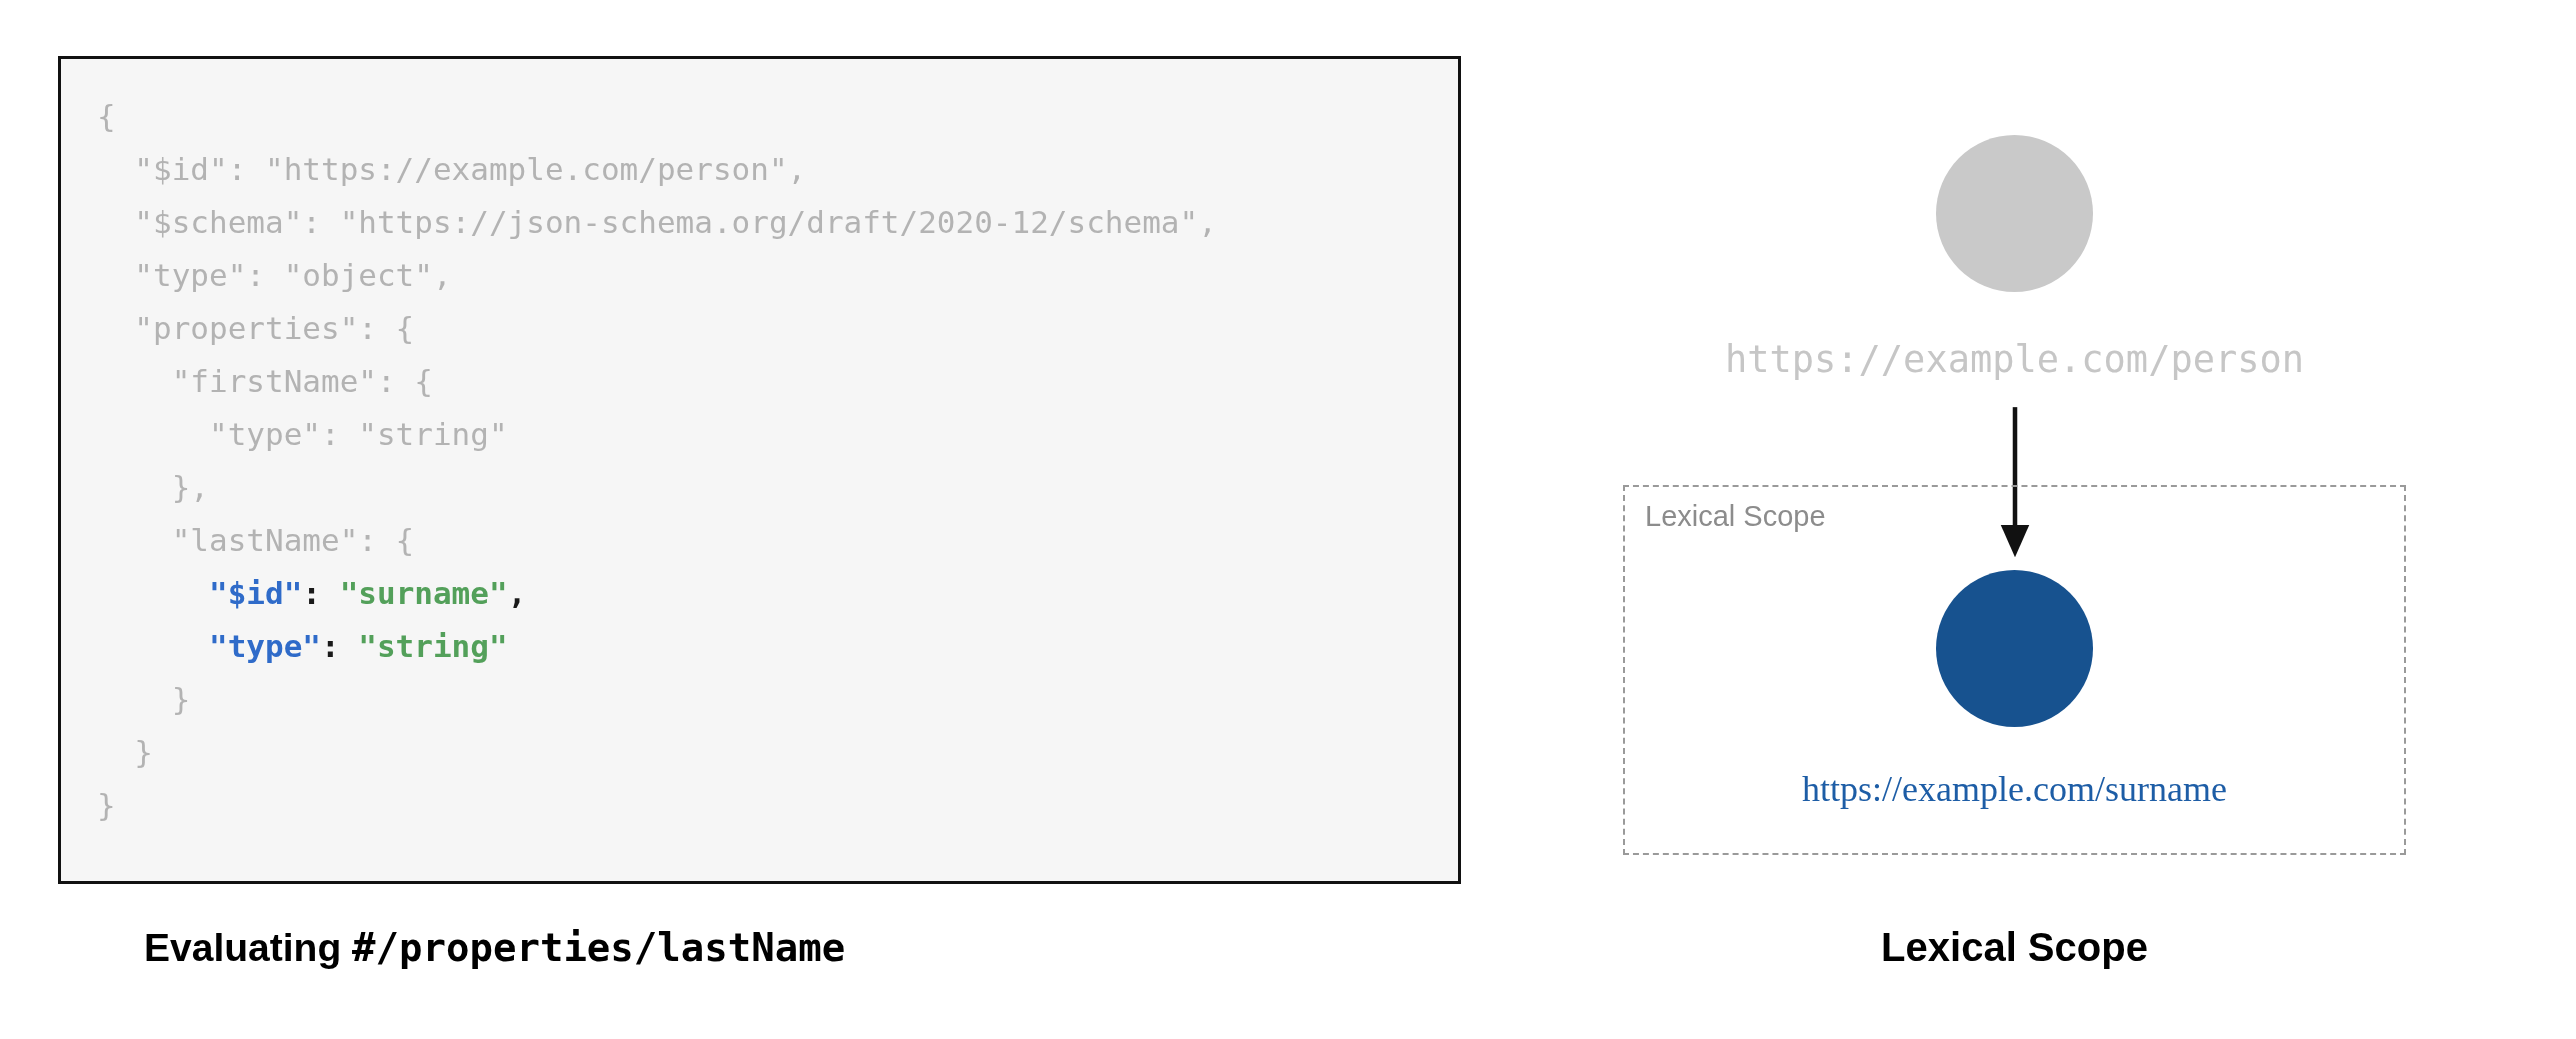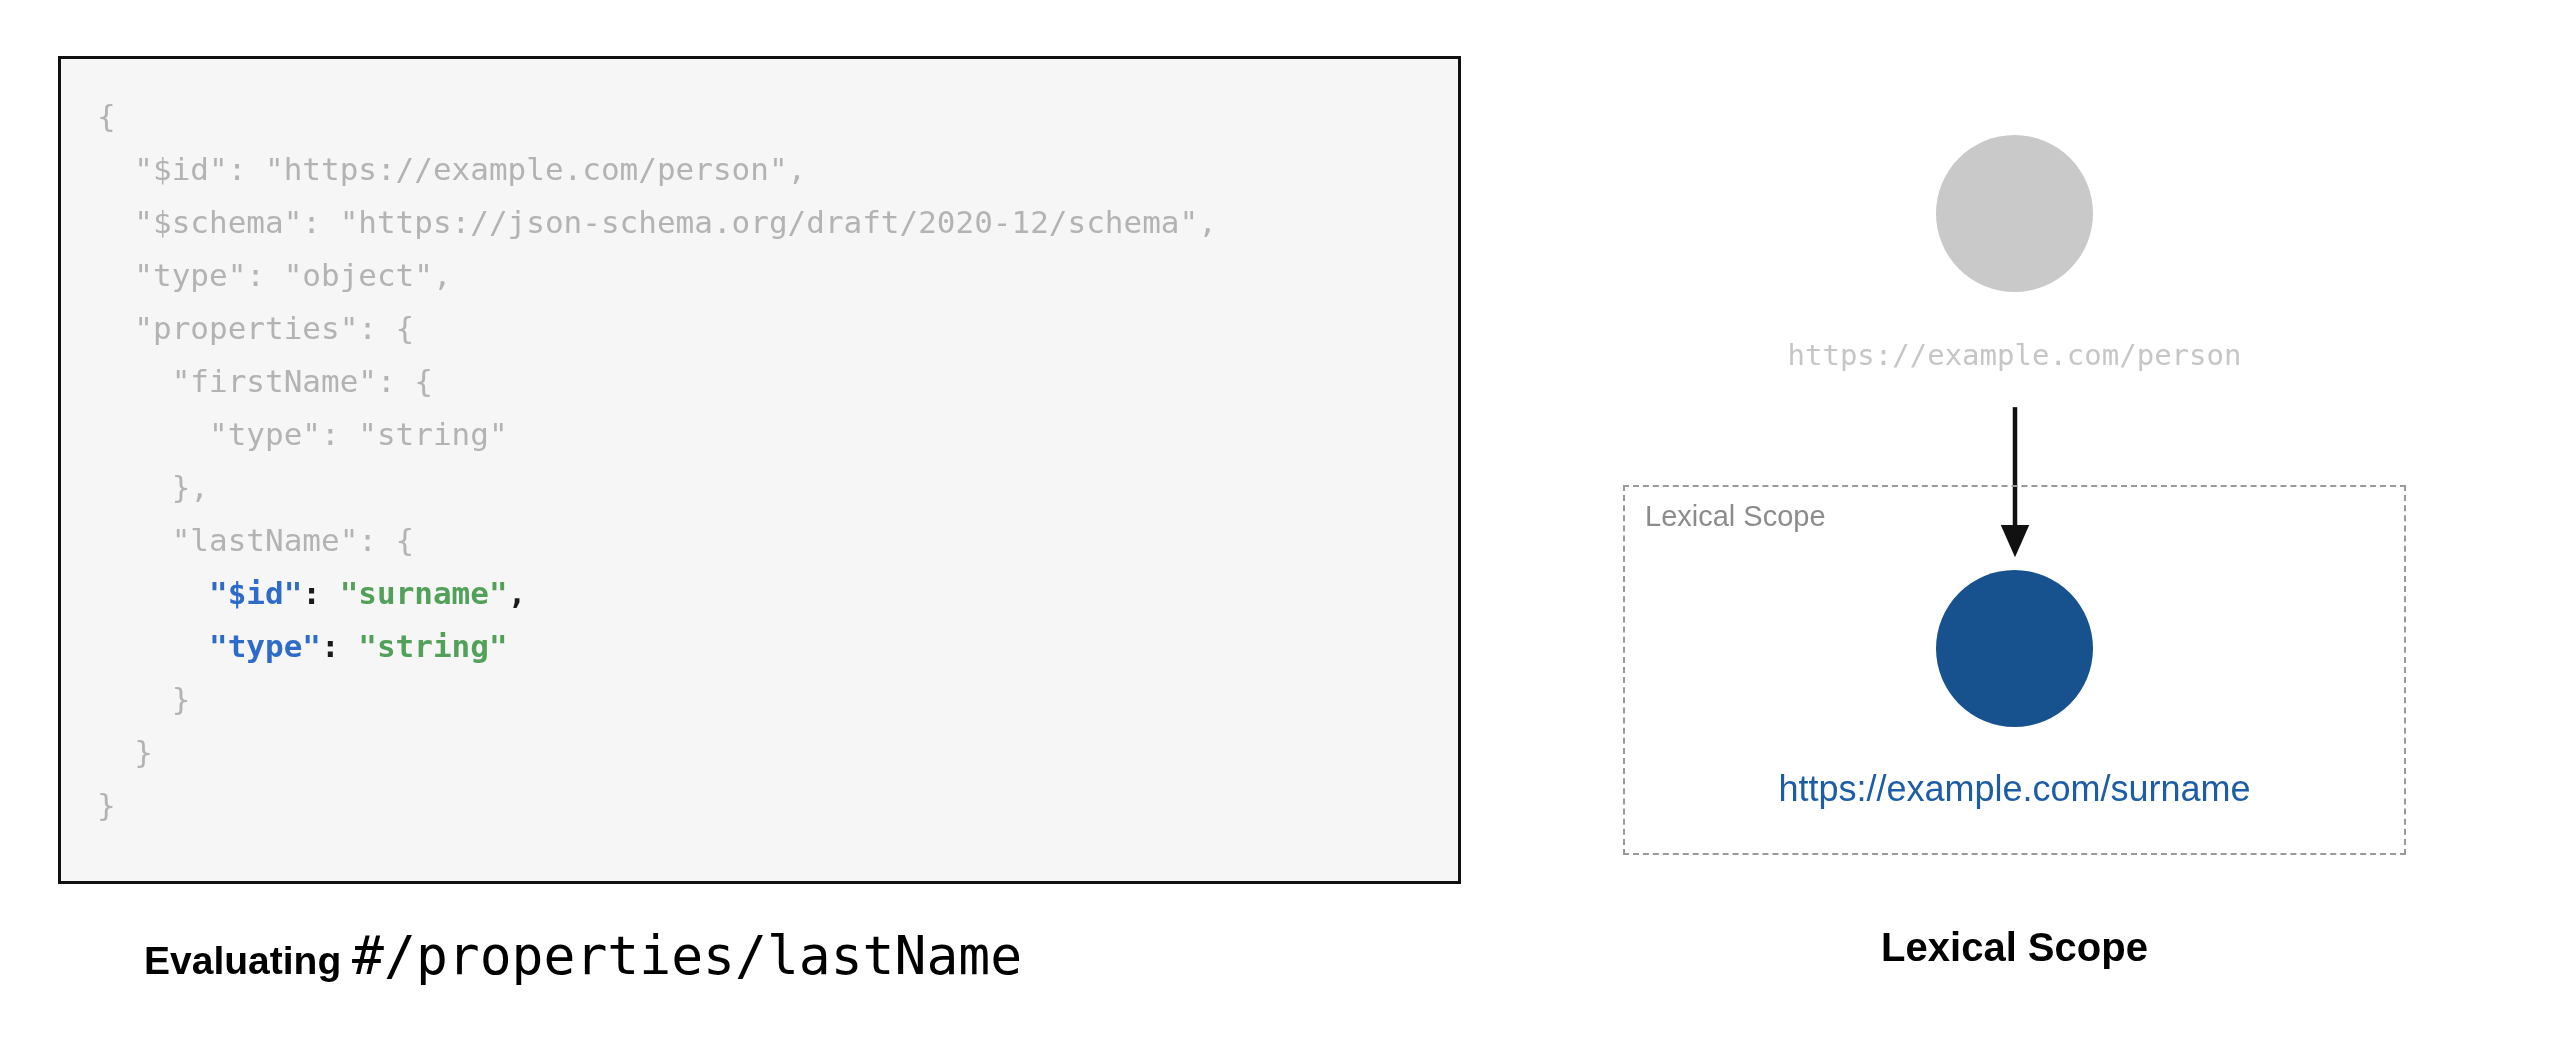--- a/index.html
+++ b/index.html
@@ -48,22 +48,22 @@
     color: #000000;
     white-space: nowrap;
   }
   .left-caption .cap-bold {
     font-weight: bold;
     font-family: "Liberation Sans", sans-serif;
     text-align: right;
   }
   .left-caption .cap-code {
     font-family: "DejaVu Sans Mono", "Liberation Mono", monospace;
-    font-weight: normal;
-    font-size: 53px;
+    font-weight: bold;
+    font-size: 39px;
     margin-top: 32px;
   }
 
   
   .node {
     position: absolute;
     width: 157px;
     height: 157px;
     border-radius: 50%;
   }
@@ -77,21 +77,21 @@
     top: 570px;
     background: var(--node-blue, #17528f);
   }
   .parent-label {
     position: absolute;
     left: 1625px;
     top: 338px;
     width: 779px;
     text-align: center;
     font-family: "DejaVu Sans Mono", "Liberation Mono", monospace;
-    font-size: 29px;
+    font-size: 37px;
     color: var(--label-gray, #c6c6c6);
     white-space: nowrap;
   }
   .arrow-svg {
     position: absolute;
     left: 1993px;
     top: 407px;
     width: 44px;
     height: 153px;
   }
@@ -112,21 +112,21 @@
     color: #8c8c8c;
     font-family: "Liberation Sans", sans-serif;
     white-space: nowrap;
   }
   .child-label {
     position: absolute;
     left: 1625px;
     top: 768px;
     width: 779px;
     text-align: center;
-    font-family: Liberation Sans, sans-serif;
+    font-family: Liberation Serif, serif;
     font-size: 36px;
     color: var(--link-blue, #1d5da6);
     white-space: nowrap;
   }
   .right-caption {
     position: absolute;
     left: 1625px;
     top: 925px;
     width: 779px;
     text-align: center;

